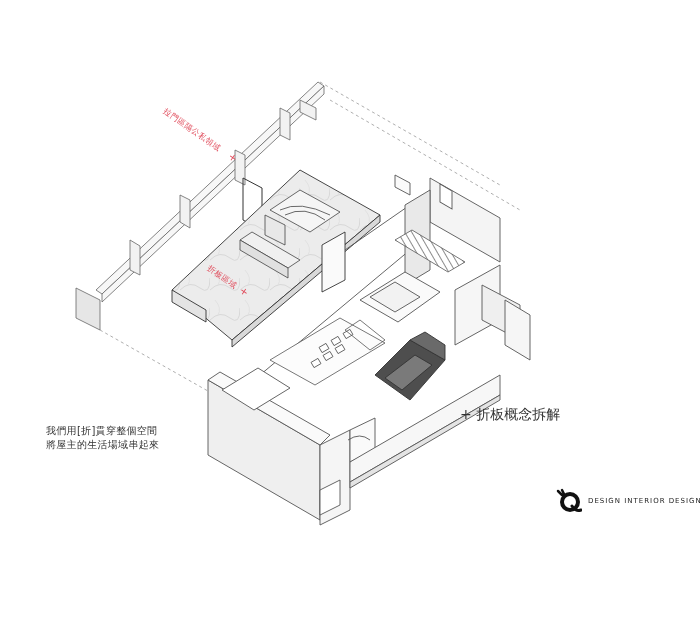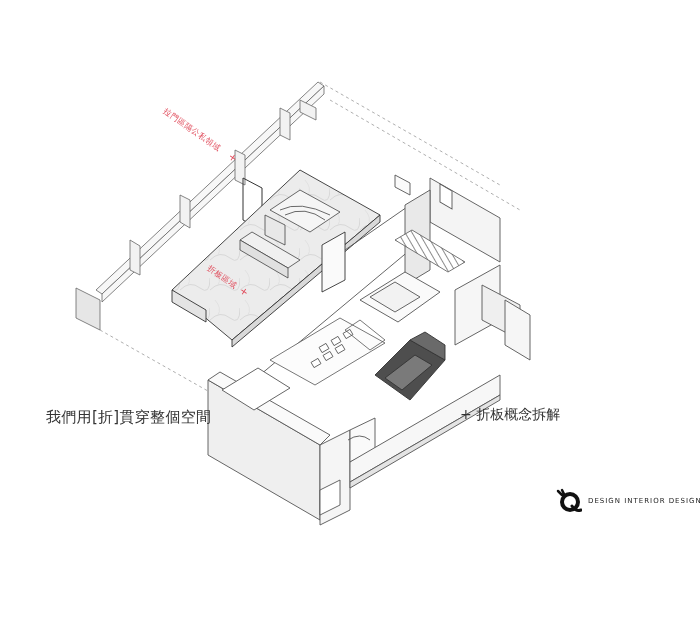--- a/index.html
+++ b/index.html
@@ -1,19 +1,19 @@
 <!DOCTYPE html>
 <html><head>
 <meta charset="utf-8">
 <style>
   html, body { margin:0; padding:0; background:#ffffff; }
   body { width:700px; height:626px; position:relative; overflow:hidden; font-family:"DejaVu Sans", sans-serif; }
   #drawing { position:absolute; left:0; top:0; width:700px; height:626px; }
   .red-label { position:absolute; color:#e04a5a; font-size:8px; transform-origin:left top; white-space:nowrap; letter-spacing:0.5px; }
-  .caption { position:absolute; left:46px; top:410px; font-size:15px; line-height:14px; color:#333; letter-spacing:0.3px; }
+  .caption { position:absolute; left:46px; top:424px; font-size:10px; line-height:14px; color:#333; letter-spacing:0.3px; }
   .caption div { white-space:nowrap; }
   .note { position:absolute; left:460px; top:406px; font-size:14px; color:#333; white-space:nowrap; }
   .brand { position:absolute; left:556px; top:488px; display:flex; align-items:center; }
   .brand-text { font-family:"DejaVu Sans", sans-serif; font-size:7px; letter-spacing:1px; color:#222; margin-left:6px; white-space:nowrap; }
 </style>
 </head>
 <body>
 
 <svg id="drawing" viewBox="0 0 700 626" xmlns="http://www.w3.org/2000/svg">
   <defs>
@@ -132,20 +132,21 @@
   <span style="margin-left:8px;font-size:10px;">+</span>
 </div>
 
 <div class="red-label" style="left:212px; top:262px; transform:rotate(35deg);">
   <span>折板區域</span>
   <span style="margin-left:2px;font-size:10px;">+</span>
 </div>
 
 <div class="caption">
   <div>我們用[折]貫穿整個空間</div>
+  <div>將屋主的生活場域串起來</div>
 </div>
 
 <div class="note">+ 折板概念拆解</div>
 
 <div class="brand">
   <svg width="26" height="26" viewBox="0 0 26 26">
     <path d="M2 3 L6 7 M6 2 L8 6" stroke="#111" stroke-width="2.5" stroke-linecap="round"></path>
     <circle cx="14" cy="14" r="8" fill="none" stroke="#111" stroke-width="4"></circle>
     <path d="M16 18 Q20 24 25 22" stroke="#111" stroke-width="3" fill="none" stroke-linecap="round"></path>
   </svg>

